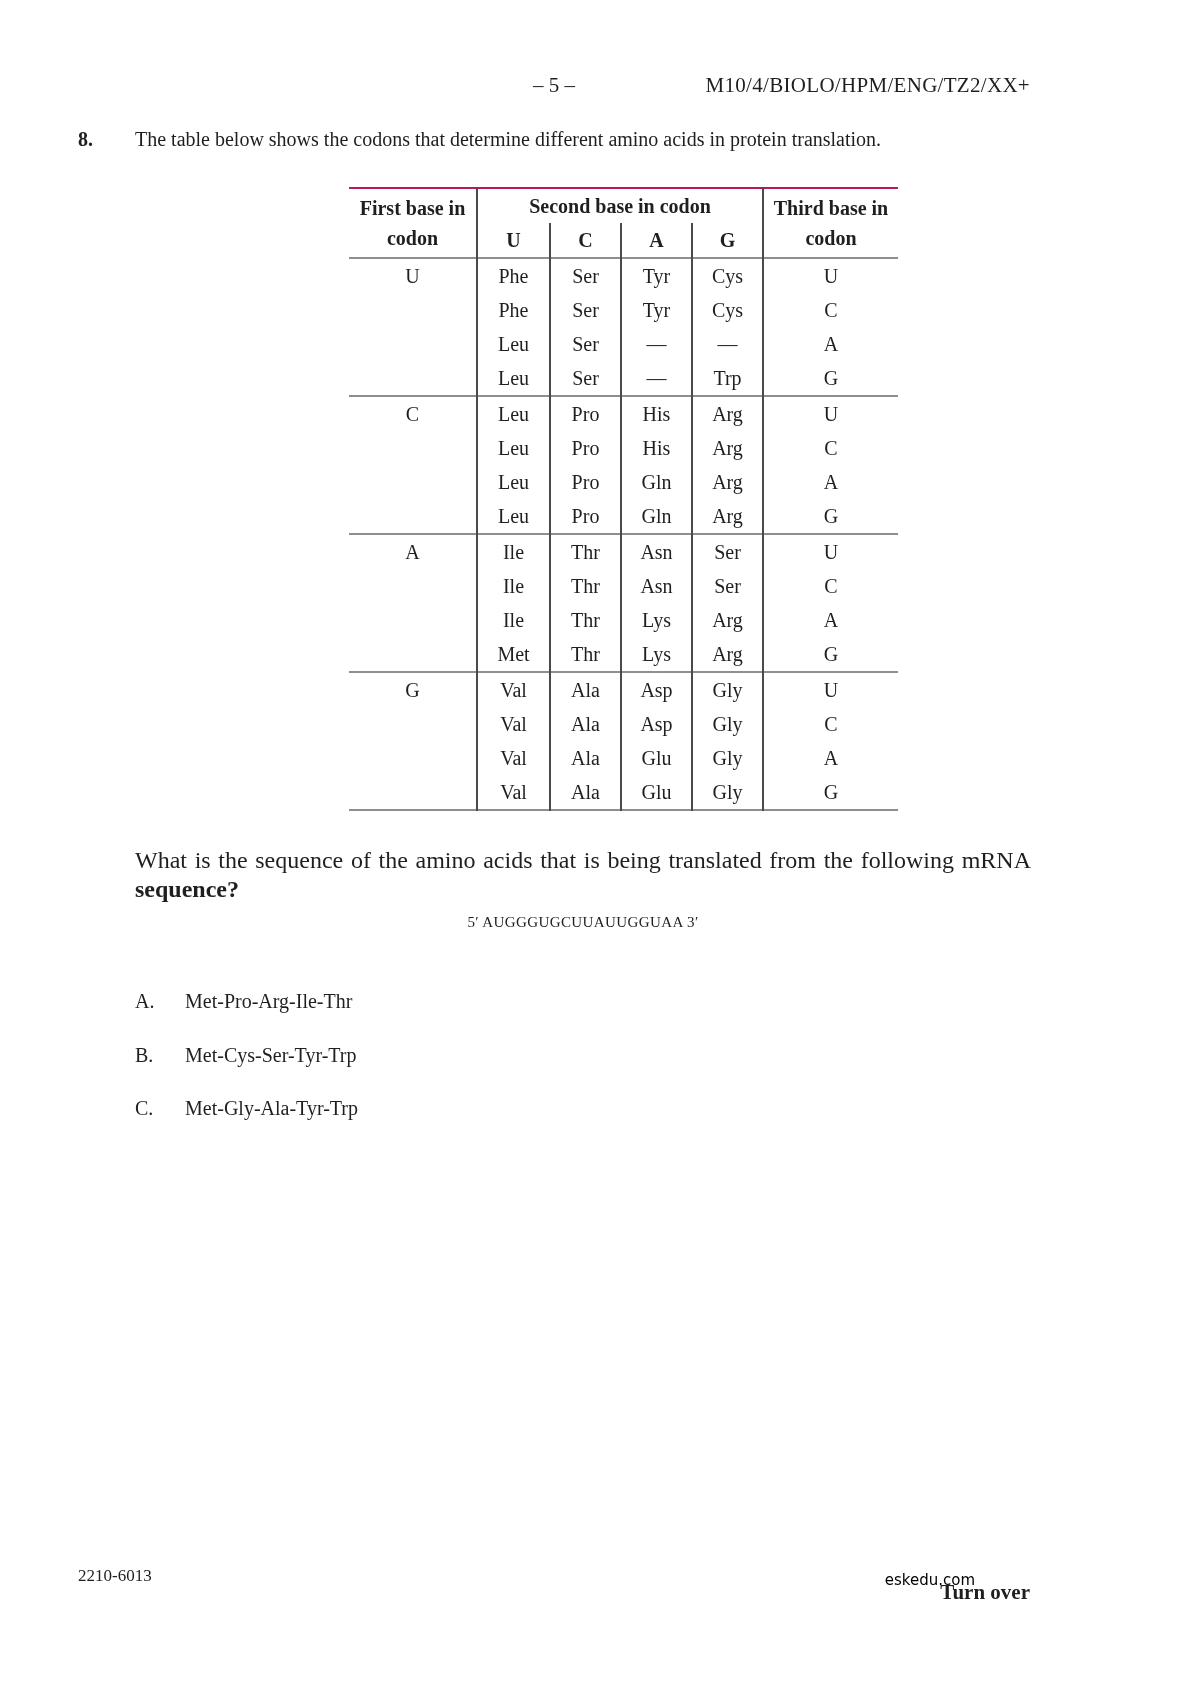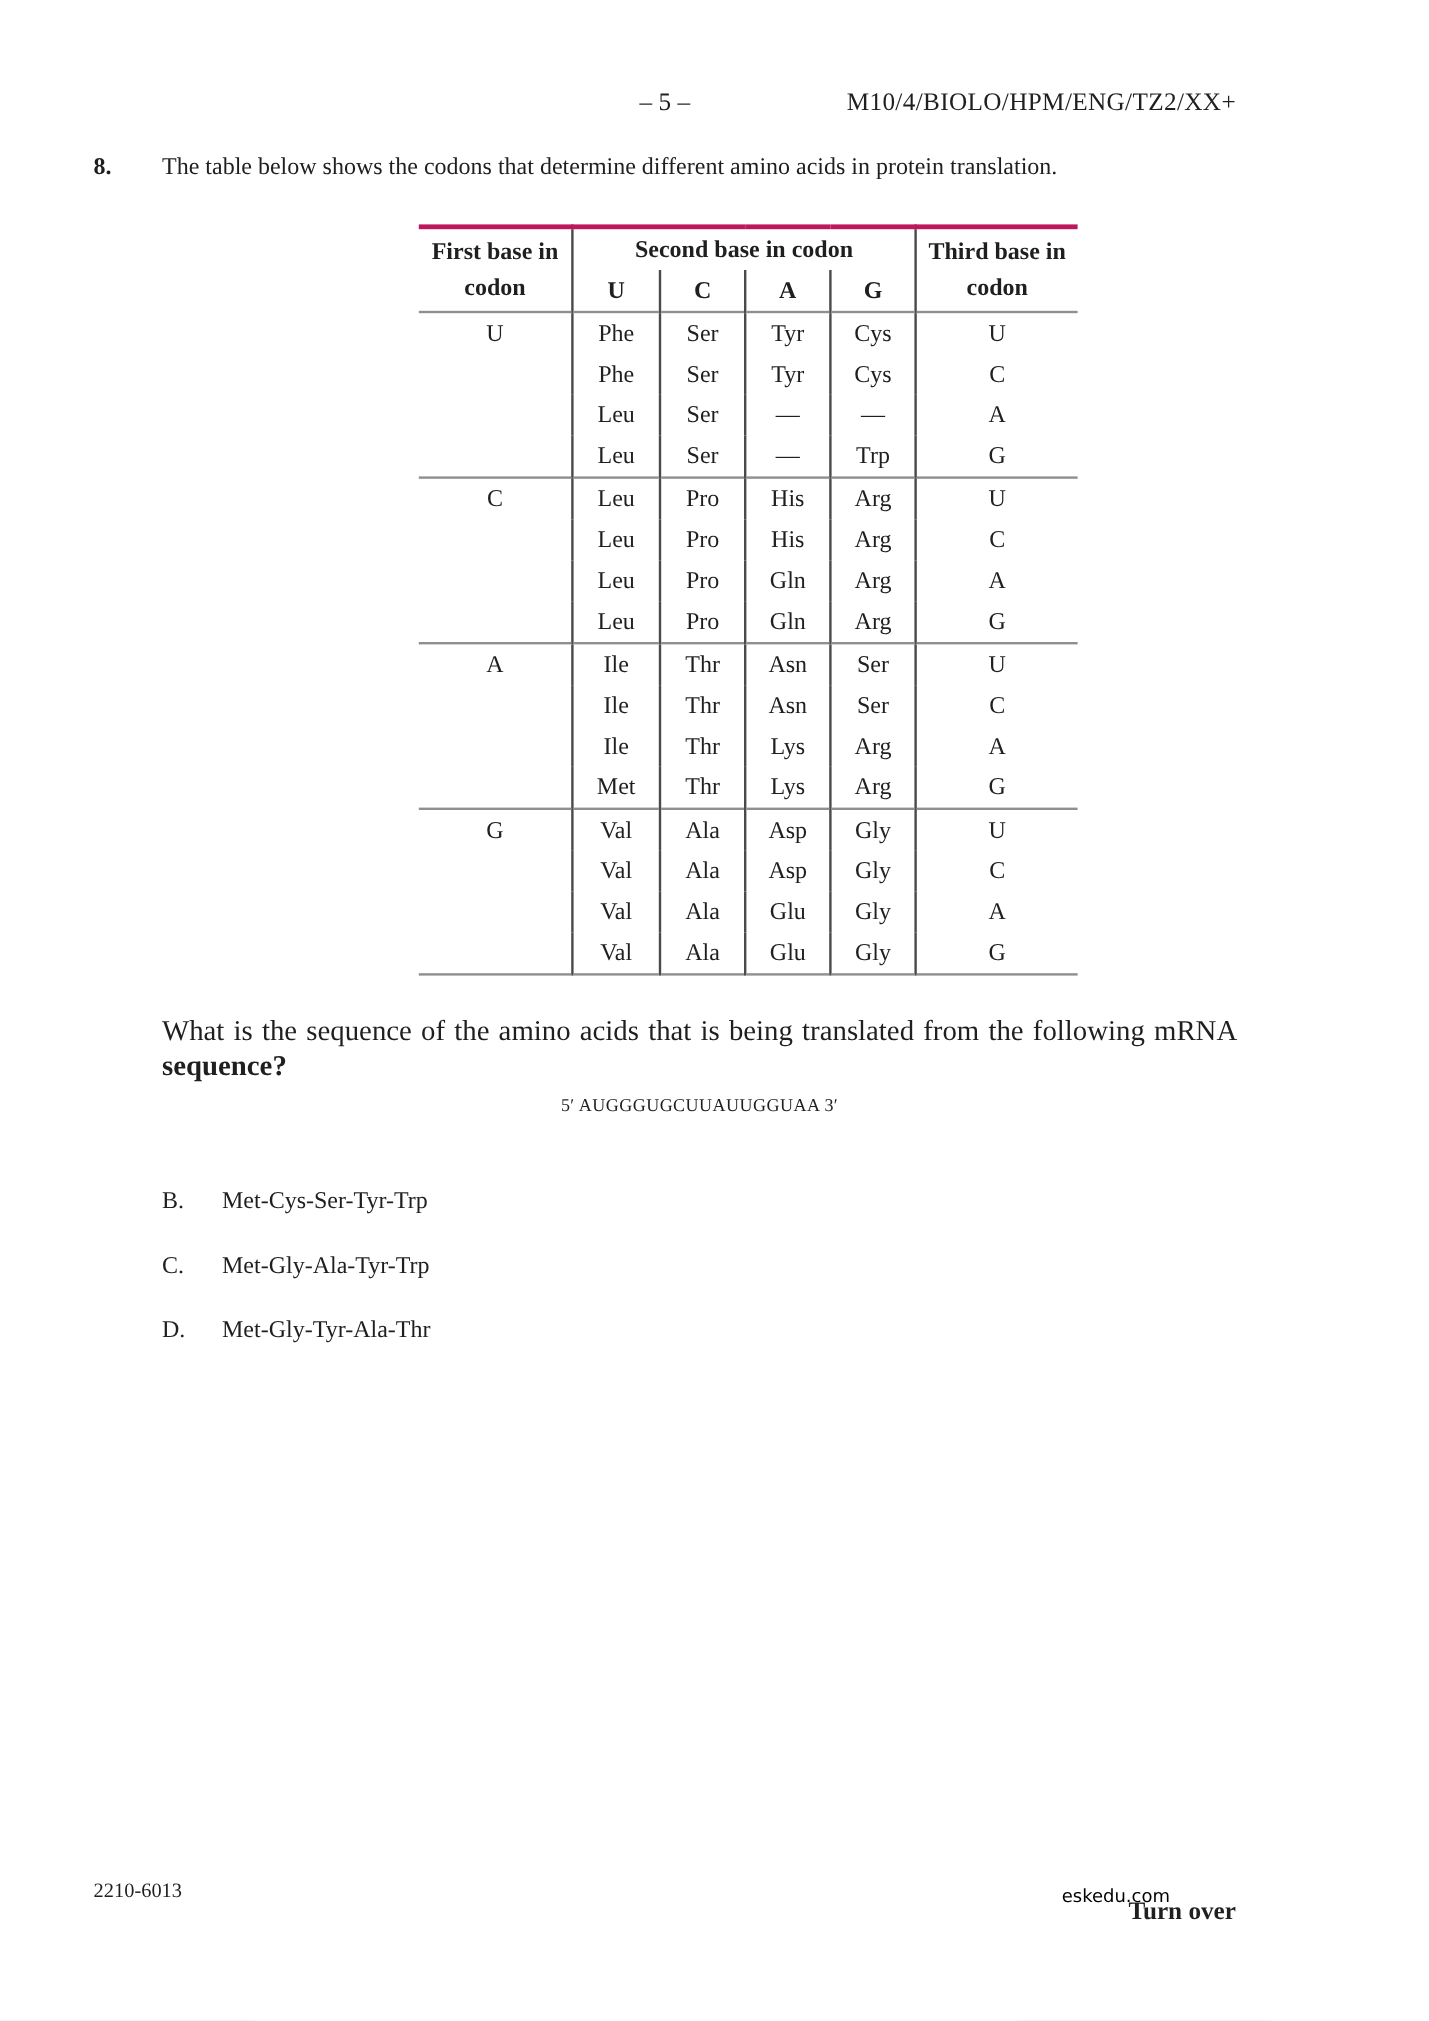--- a/index.html
+++ b/index.html
@@ -28,21 +28,21 @@
     font-size:21px;letter-spacing:.3px;
   }
   
   .q-row{position:absolute;top:128px;left:78px;width:1035px;}
   .q-num{font-weight:bold;font-size:20px;display:inline-block;width:57px;}
   .q-intro{font-size:20px;}
   
   table.codon{
     position:absolute;top:187px;left:349px;
     border-collapse:collapse;
-    border-top:4px solid #be185d;
+    border-top:2px solid #be185d;
     border-bottom:2px solid #8f8f8f;
     font-size:20px;
   }
   table.codon th, table.codon td{
     padding:0;text-align:center;font-weight:normal;
     height:34px;line-height:34px;
   }
   table.codon th{font-weight:bold;}
   table.codon th.hdr-multiline{line-height:30px;height:64px;}
   table.codon .vl{border-left:2px solid #4a4a4a;}
@@ -234,23 +234,23 @@
     </table>
 
   <div class="prompt">
     <div class="line1">What is the sequence of the amino acids that is being translated from the following mRNA</div>
     <div class="line2">sequence?</div>
   </div>
 
   <div class="sequence">5′ AUGGGUGCUUAUUGGUAA 3′</div>
 
   <div class="options" id="options">
+      <div class="option"><span class="opt-label">A.</span><span>Met-Pro-Arg-Ile-Thr</span></div>
       <div class="option"><span class="opt-label">B.</span><span>Met-Cys-Ser-Tyr-Trp</span></div>
       <div class="option"><span class="opt-label">C.</span><span>Met-Gly-Ala-Tyr-Trp</span></div>
-      <div class="option"><span class="opt-label">D.</span><span>Met-Gly-Tyr-Ala-Thr</span></div>
     </div>
 
   <div class="doc-code">2210-6013</div>
 
   <div class="bottom-watermark">eskedu.com</div>
 
   <div class="turn-over">Turn over</div>
 
 </div>
 

